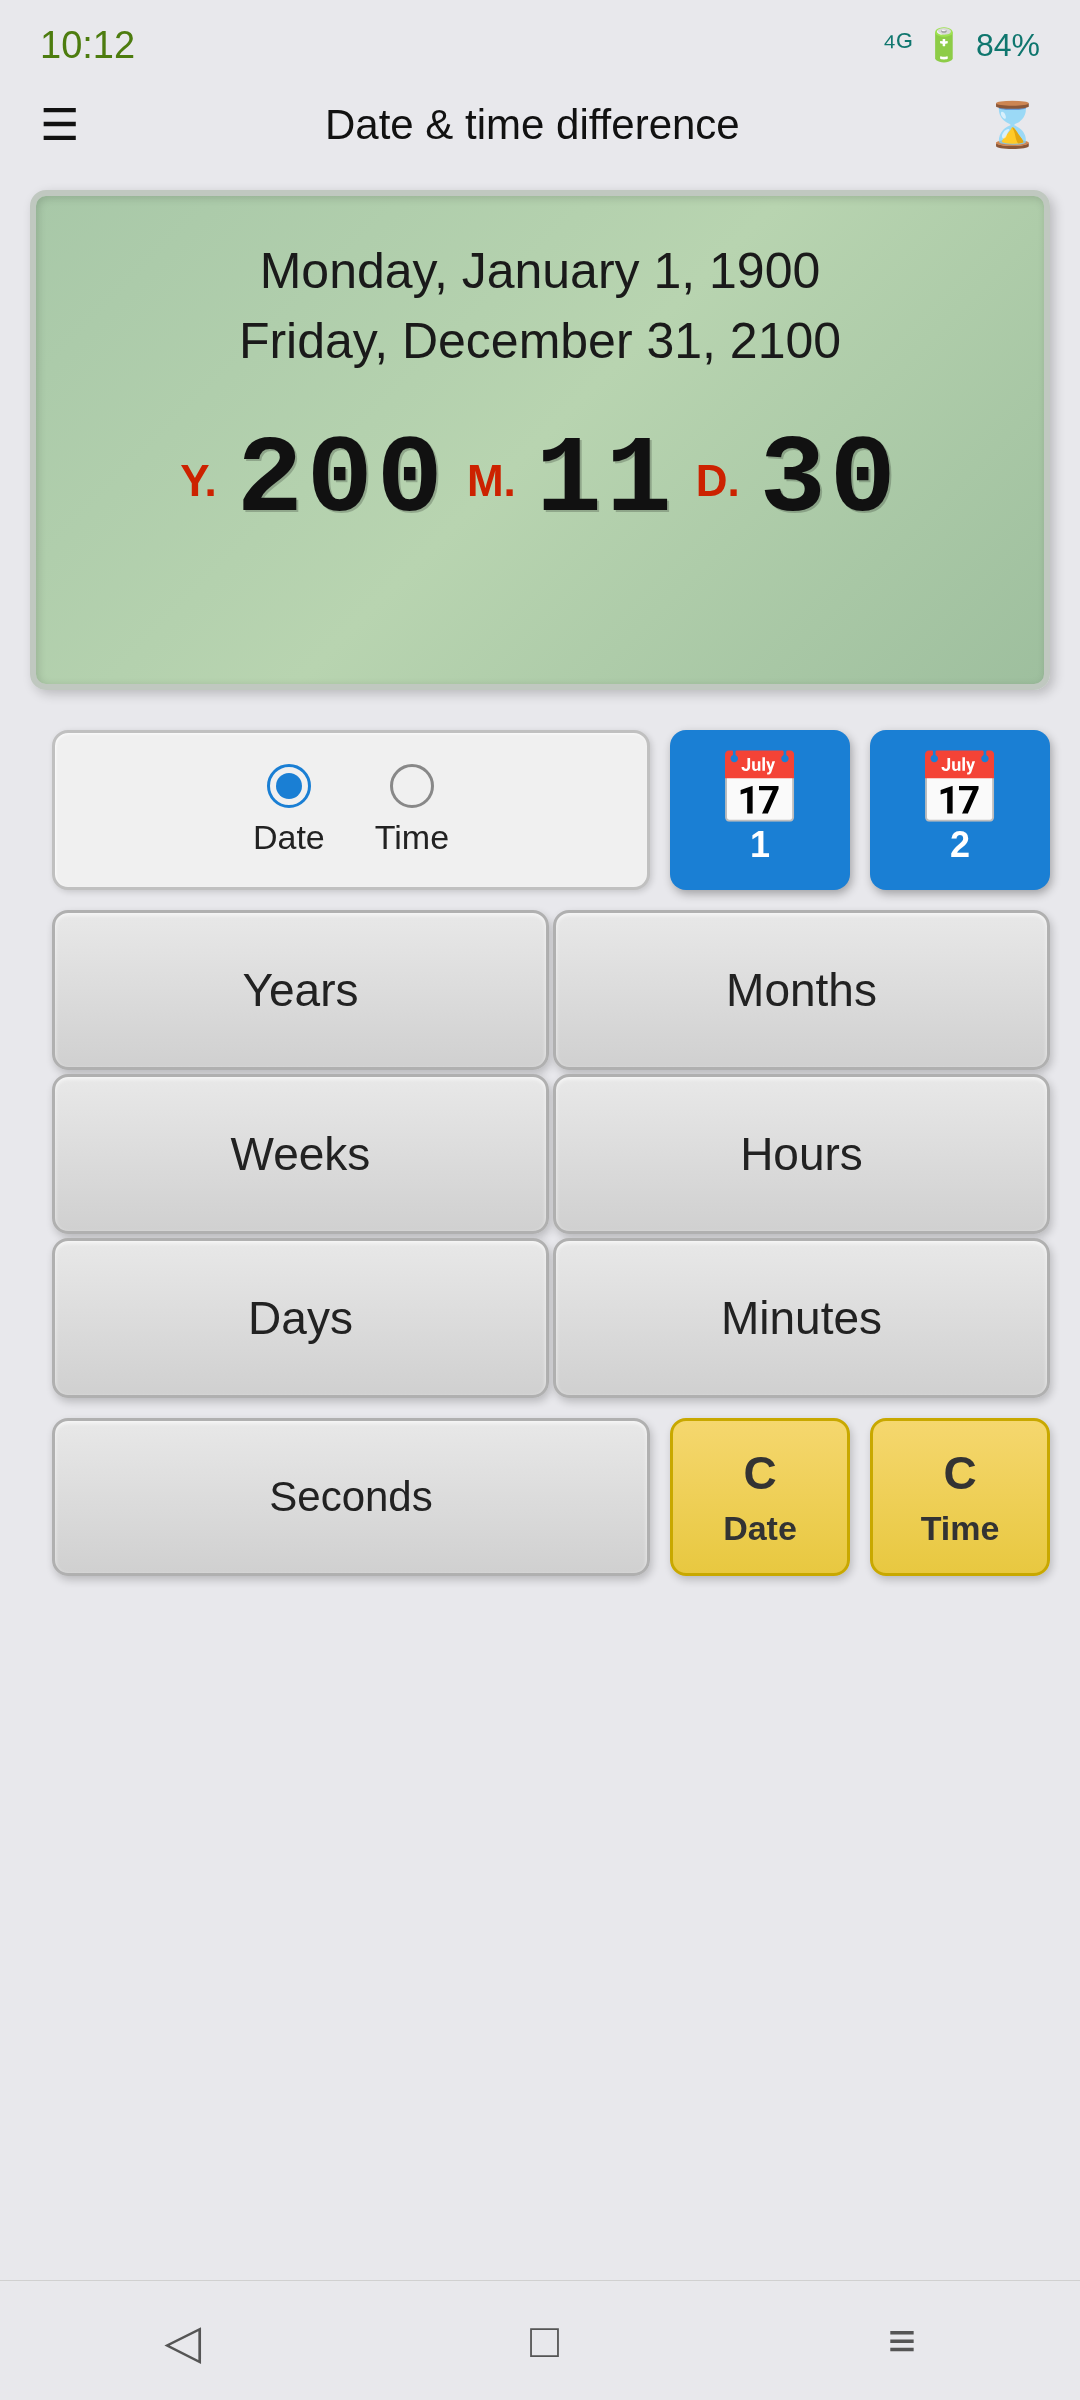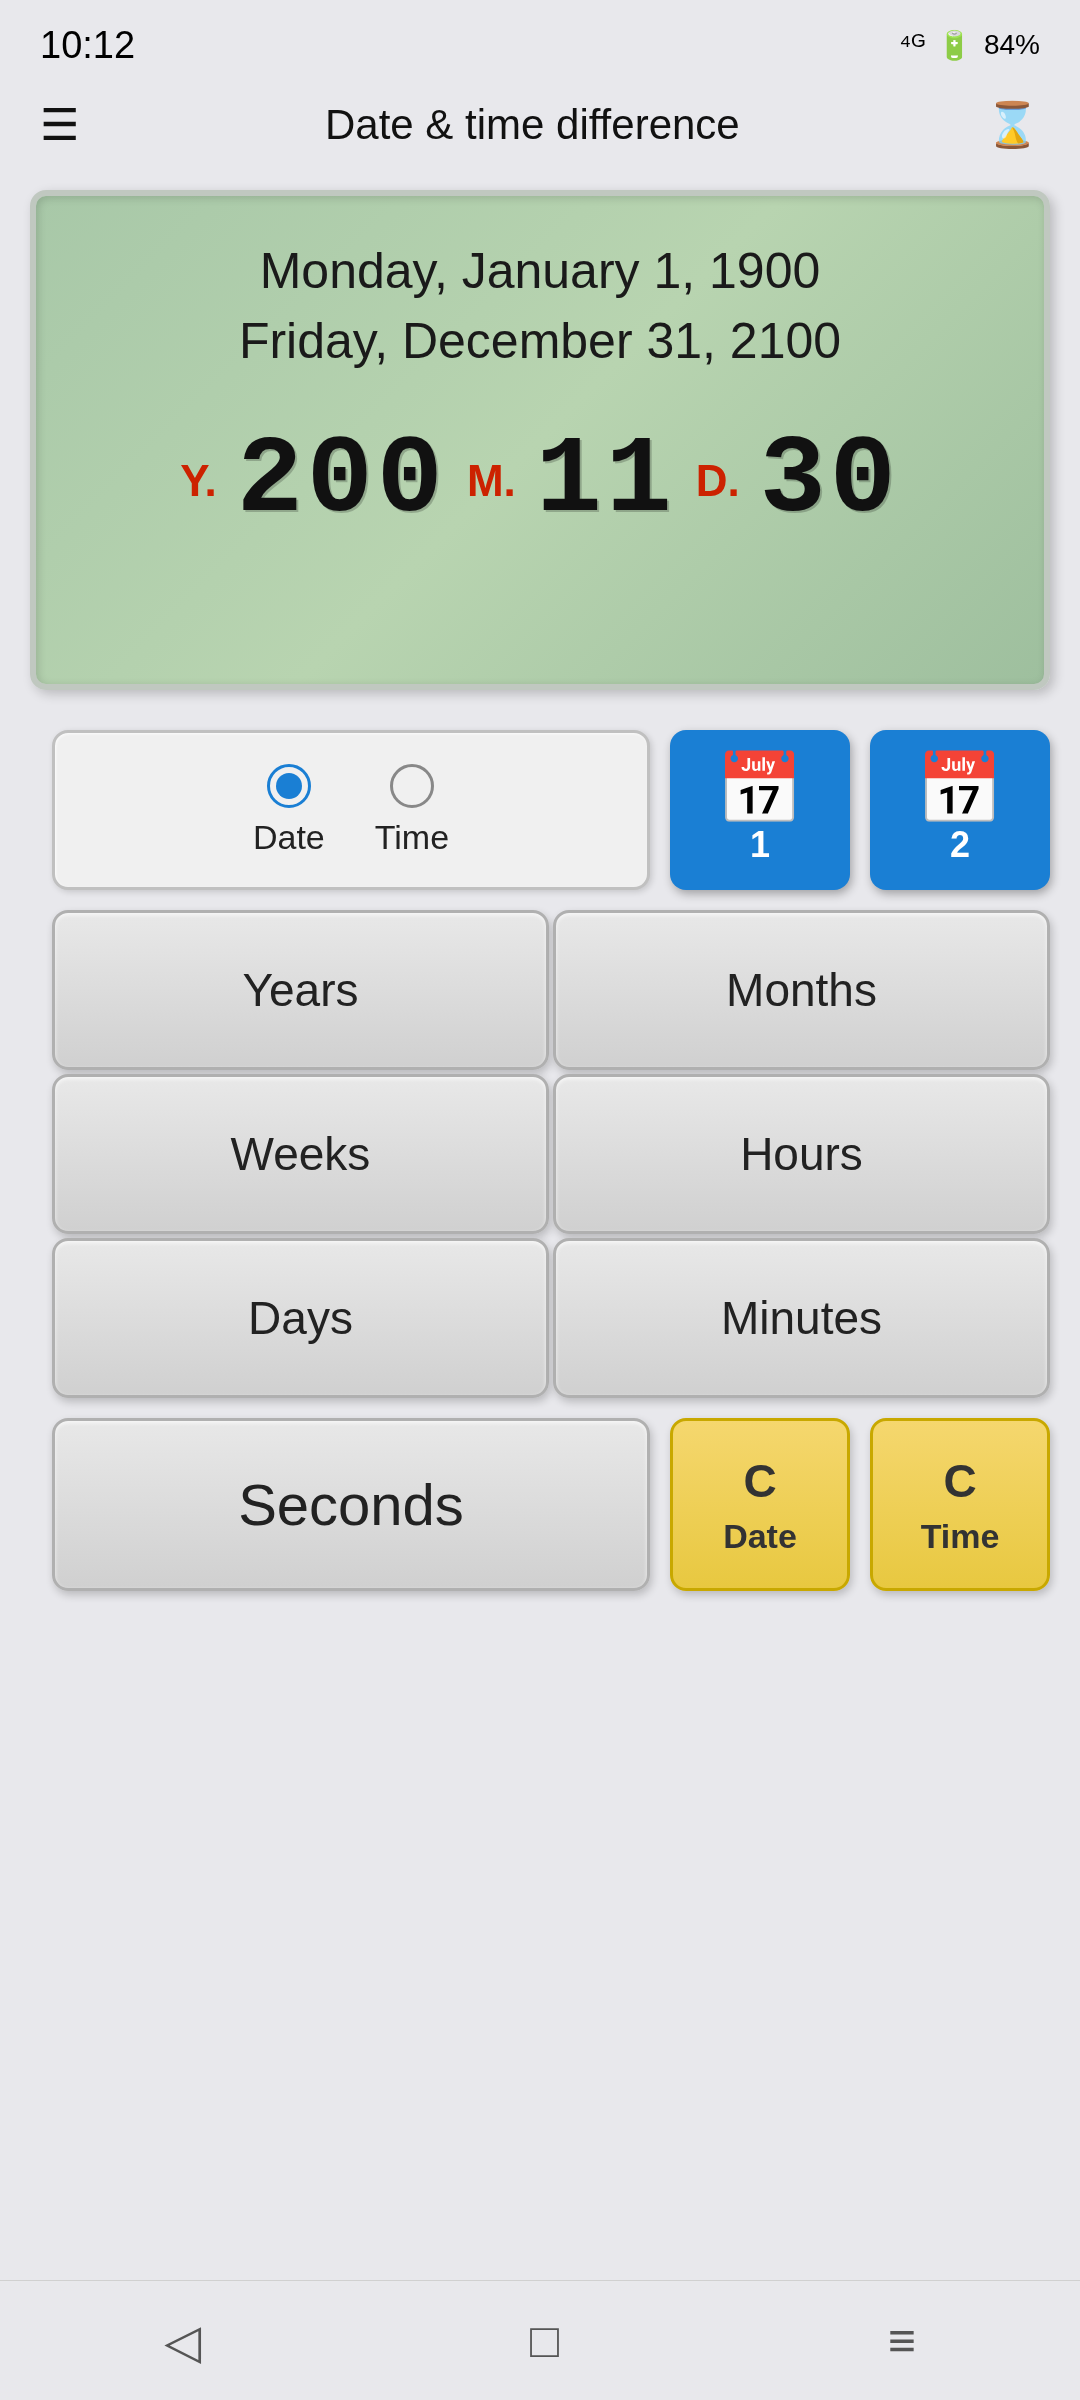--- a/index.html
+++ b/index.html
@@ -18,28 +18,28 @@
     .status-bar {
       display: flex;
       justify-content: space-between;
       align-items: center;
       padding: 20px 40px 10px;
       height: 80px;
     }
     .status-time {
       font-size: 38px;
       font-weight: 500;
-      color: #000000;
+      color: #4d7c0f;
     }
     .status-icons {
       display: flex;
       align-items: center;
       gap: 12px;
-      font-size: 28px;
-      color: #000000;
+      font-size: 32px;
+      color: #0f766e;
     }
 
     
     .top-bar {
       display: flex;
       align-items: center;
       justify-content: space-between;
       padding: 10px 40px;
       height: 90px;
     }
@@ -210,21 +210,21 @@
       gap: 20px;
       margin-top: 0;
     }
 
     .seconds-btn {
       flex: 1;
       background: linear-gradient(180deg, #e8e8e8 0%, #d0d0d0 100%);
       border: 3px solid #b0b0b0;
       border-radius: 16px;
       padding: 50px 20px;
-      font-size: 58px;
+      font-size: 42px;
       color: #222;
       text-align: center;
       cursor: pointer;
       box-shadow: 2px 4px 8px rgba(0,0,0,0.2), inset 0px 2px 4px rgba(255,255,255,0.7);
     }
 
     .clear-btn {
       width: 180px;
       background: linear-gradient(180deg, #f5d76e 0%, #e8c840 100%);
       border: 3px solid #c8a800;

